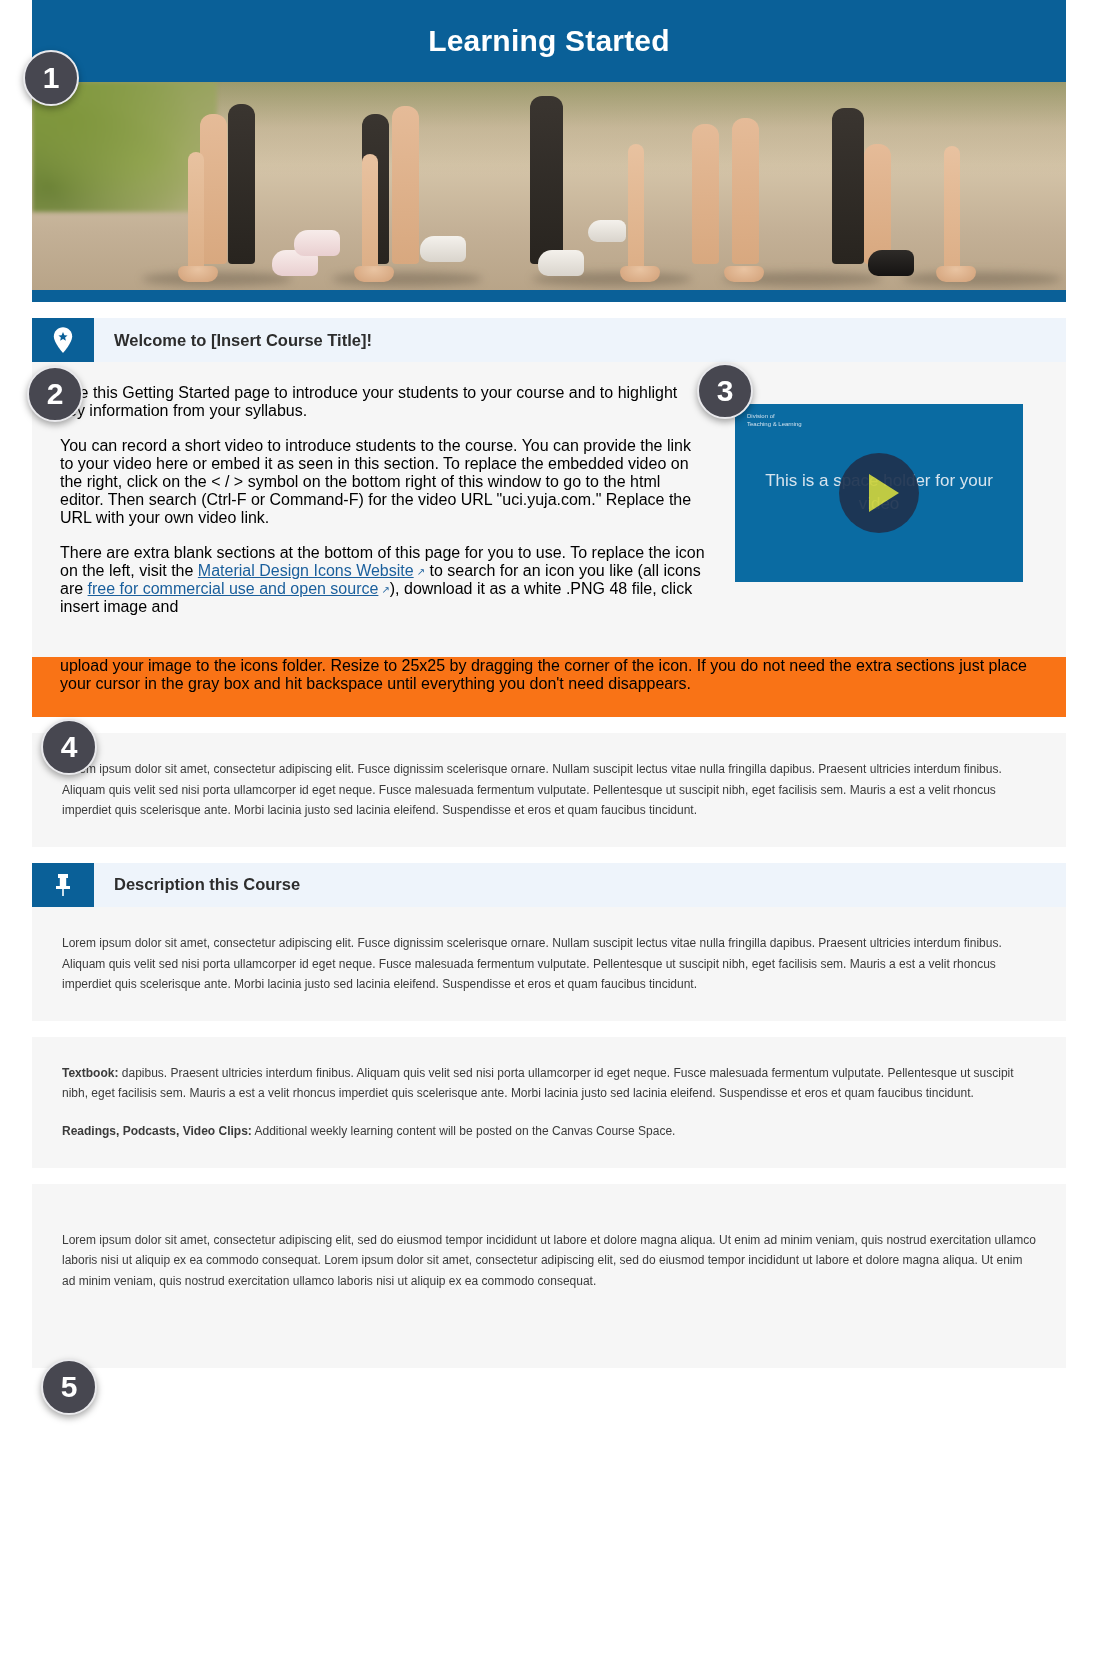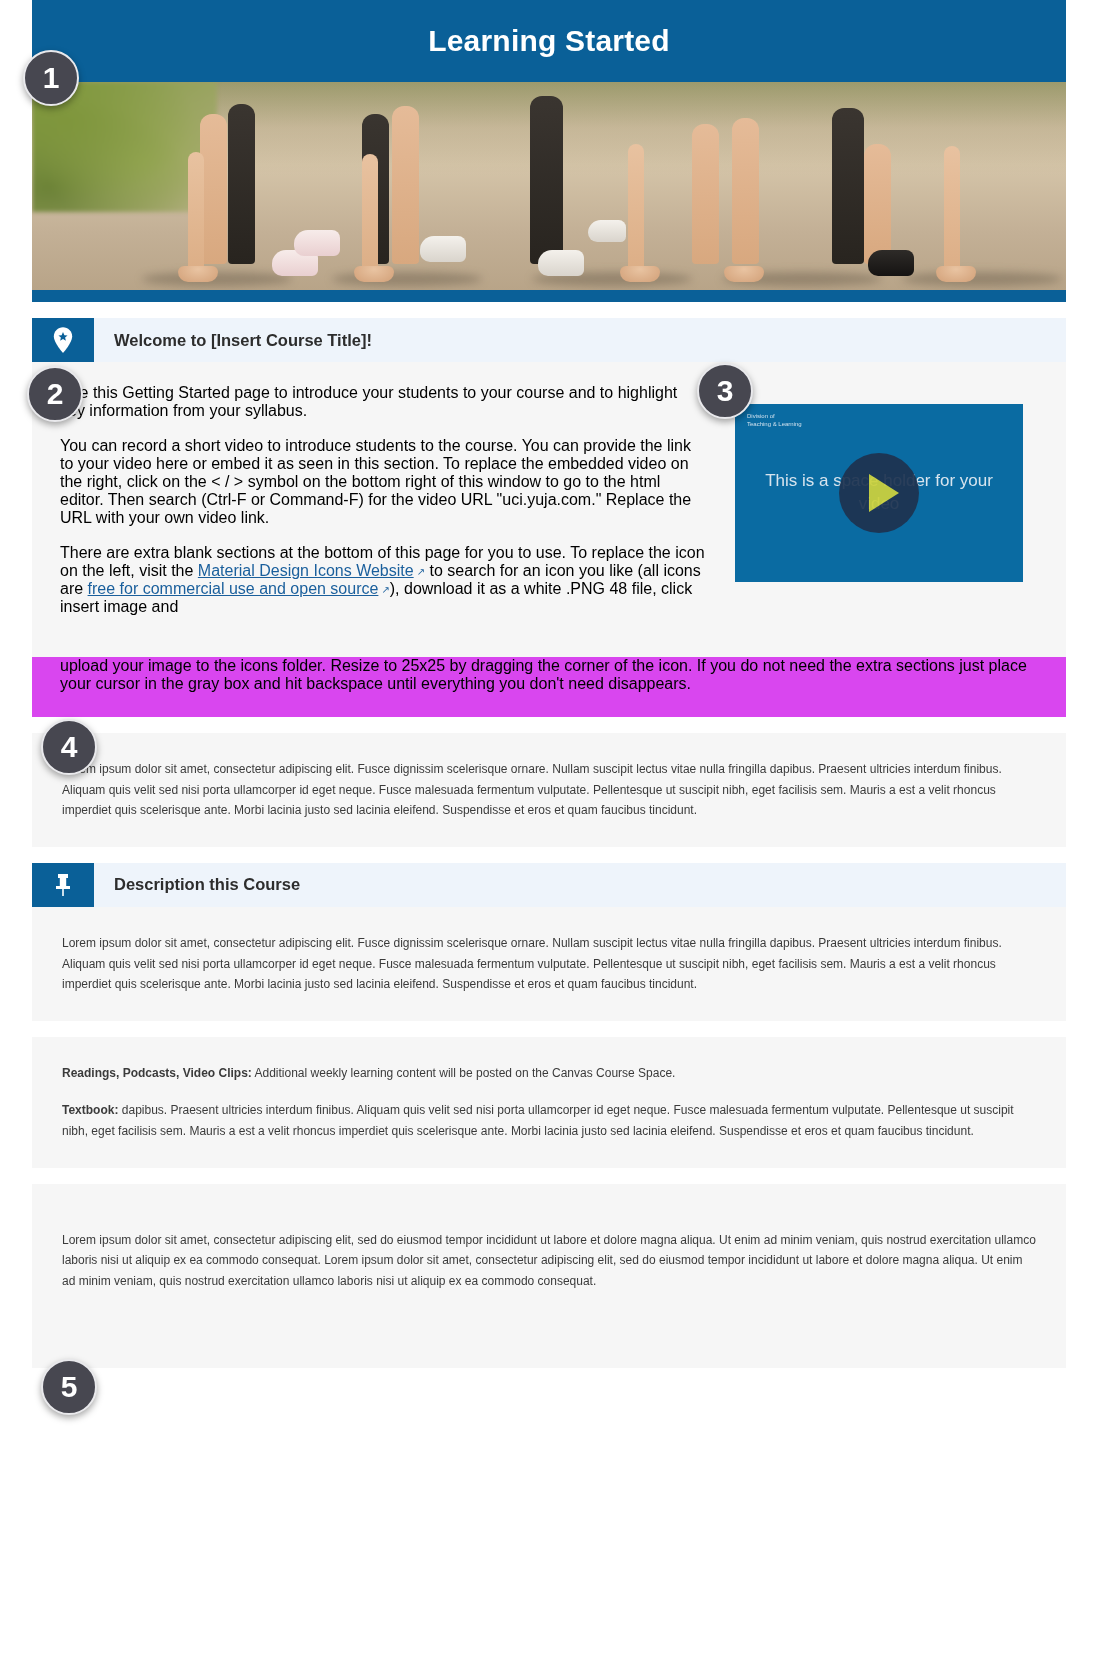--- a/index.html
+++ b/index.html
@@ -121,21 +121,21 @@
   }
 
   
   .welcome-body {
     background: #f6f6f6;
     display: flex;
     padding: 22px 28px 24px 28px;
   }
   .welcome-text { flex: 0 0 660px; padding-right: 14px; }
   .welcome-text p { margin: 0 0 17px 0; }
-  .welcome-wide { padding: 0 28px 24px 28px; background: #d946ef; }
+  .welcome-wide { padding: 0 28px 24px 28px; background: #f97316; }
   .welcome-wide p { margin: 0; }
   .video-col {
     flex: 1; display: flex; justify-content: center; align-items: flex-start;
     padding-top: 20px;
   }
   .video-box {
     position: relative;
     width: 288px; height: 178px;
     background: #0a6ba2;
     overflow: hidden;
@@ -296,22 +296,22 @@
   </div>
   <div class="sec-body">
     <p>Lorem ipsum dolor sit amet, consectetur adipiscing elit. Fusce dignissim scelerisque ornare. Nullam suscipit lectus vitae nulla fringilla dapibus. Praesent ultricies interdum finibus. Aliquam quis velit sed nisi porta ullamcorper id eget neque. Fusce malesuada fermentum vulputate. Pellentesque ut suscipit nibh, eget facilisis sem. Mauris a est a velit rhoncus imperdiet quis scelerisque ante. Morbi lacinia justo sed lacinia eleifend. Suspendisse et eros et quam faucibus tincidunt.</p>
   </div>
 </div>
 
 <div class="gap"></div>
 
 <div class="wrap">
   <div class="sec-body">
+    <p><b>Textbook:</b><span> dapibus. Praesent ultricies interdum finibus. Aliquam quis velit sed nisi porta ullamcorper id eget neque. Fusce malesuada fermentum vulputate. Pellentesque ut suscipit nibh, eget facilisis sem. Mauris a est a velit rhoncus imperdiet quis scelerisque ante. Morbi lacinia justo sed lacinia eleifend. Suspendisse et eros et quam faucibus tincidunt.</span></p>
     <p><b>Readings, Podcasts, Video Clips:</b><span> Additional weekly learning content will be posted on the Canvas Course Space.</span></p>
-    <p><b>Textbook:</b><span> dapibus. Praesent ultricies interdum finibus. Aliquam quis velit sed nisi porta ullamcorper id eget neque. Fusce malesuada fermentum vulputate. Pellentesque ut suscipit nibh, eget facilisis sem. Mauris a est a velit rhoncus imperdiet quis scelerisque ante. Morbi lacinia justo sed lacinia eleifend. Suspendisse et eros et quam faucibus tincidunt.</span></p>
   </div>
 </div>
 
 <div class="gap"></div>
 
 <div class="wrap">
   <div class="sec-body" style="padding-top:46px;padding-bottom:76px;">
     <p>Lorem ipsum dolor sit amet, consectetur adipiscing elit, sed do eiusmod tempor incididunt ut labore et dolore magna aliqua. Ut enim ad minim veniam, quis nostrud exercitation ullamco laboris nisi ut aliquip ex ea commodo consequat. Lorem ipsum dolor sit amet, consectetur adipiscing elit, sed do eiusmod tempor incididunt ut labore et dolore magna aliqua. Ut enim ad minim veniam, quis nostrud exercitation ullamco laboris nisi ut aliquip ex ea commodo consequat.</p>
   </div>
 </div>

